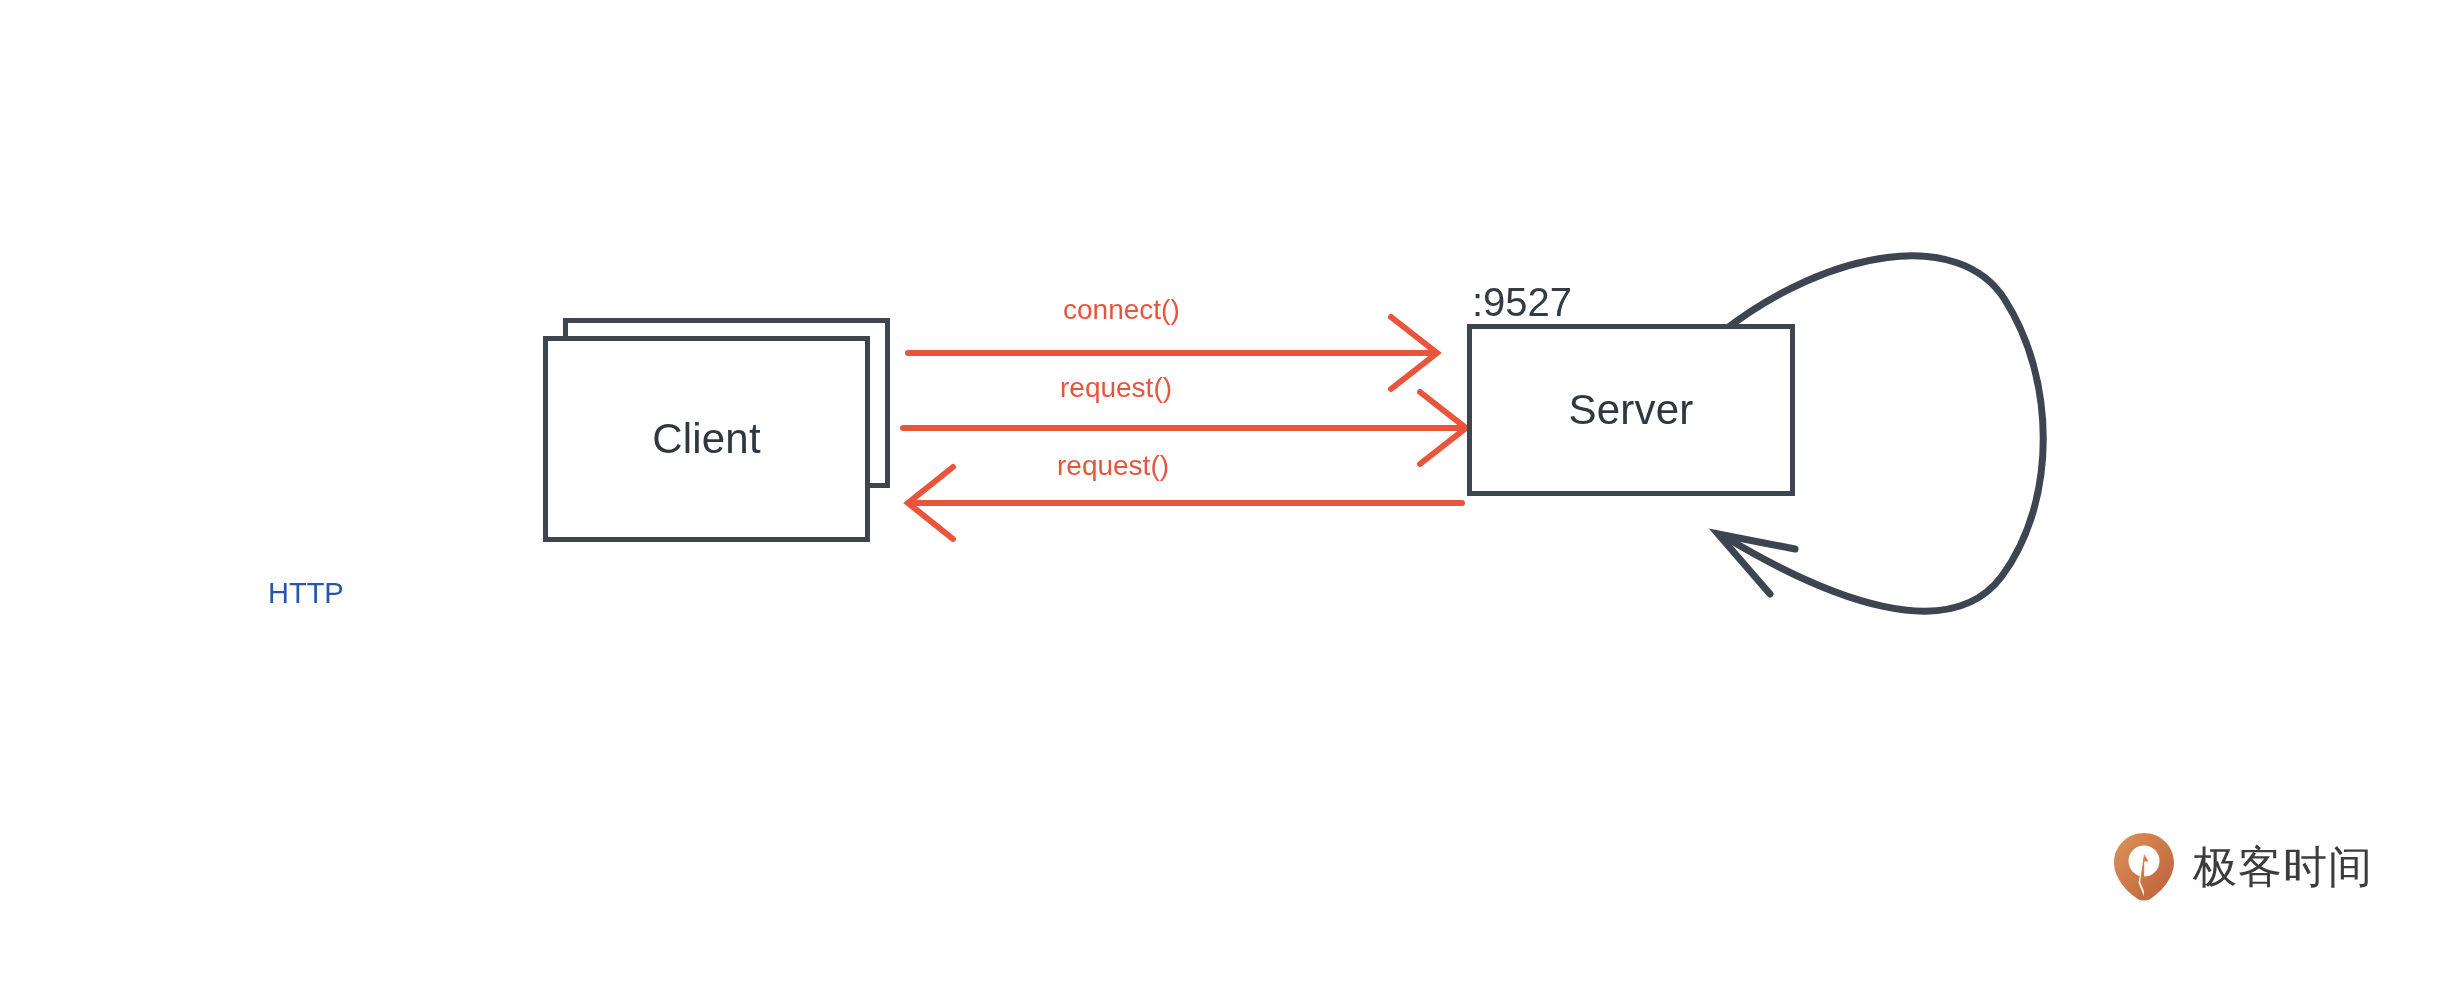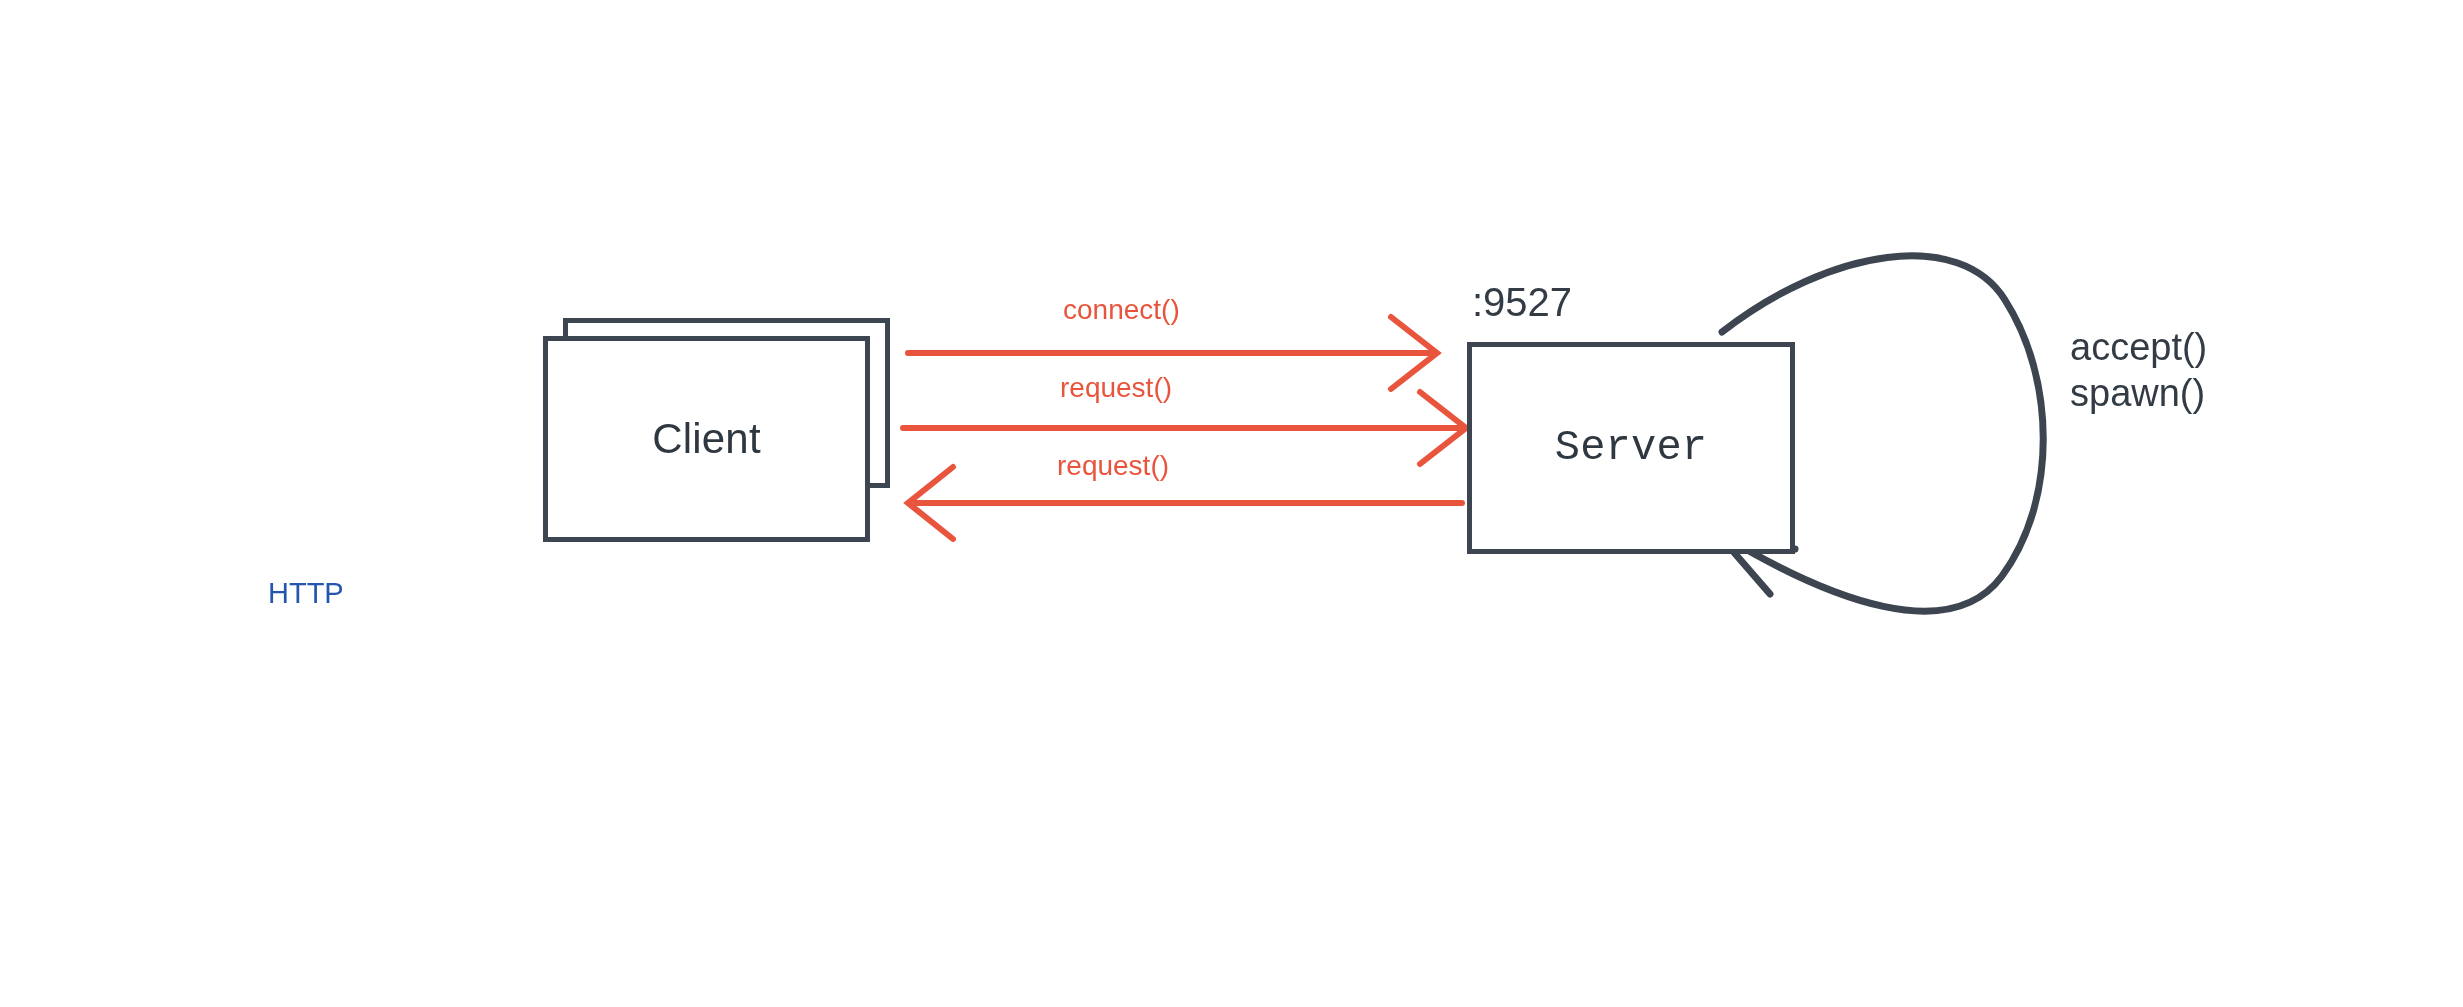--- a/index.html
+++ b/index.html
@@ -39,22 +39,22 @@
   .node-label {
     font-size: 42px;
     color: #2f3841;
     letter-spacing: 0.2px;
     line-height: 1;
     white-space: nowrap;
   }
 
   #client-back  { left: 563px; top: 318px; width: 327px; height: 170px; }
   #client-front { left: 543px; top: 336px; width: 327px; height: 206px; }
-  #server-box   { left: 1467px; top: 342px; width: 328px; height: 212px;
-                  display:flex; align-items:center; justify-content:center; z-index:2;font-family:Liberation Mono, monospace;}
+  #server-box   { left: 1467px; top: 324px; width: 328px; height: 172px;
+                  display:flex; align-items:center; justify-content:center; z-index:2;}
 
   
   .txt {
     position: absolute;
     white-space: pre;
     line-height: 1.22;
   }
   #req-resp-label {
     left: 253px; top: 395px;
     font-size: 40px;
@@ -161,16 +161,32 @@
   <div class="arrow-caption" id="cap-request">request()</div>
 
   <div class="arrow-caption" id="cap-response">request()</div>
 
   <div class="txt" id="port-label">:9527</div>
 
   <div class="node-box" id="server-box">
     <span class="node-label">Server</span>
   </div>
 
-  <div class="txt" id="loop-label"><span>accept()</span><br><span>spawn()</span></div>
 
+  <div id="brand-logo">
+    <svg width="62" height="70" viewBox="0 0 62 70">
+      <defs>
+        <linearGradient id="pinGrad" x1="0" y1="0" x2="1" y2="1">
+          <stop offset="0%" stop-color="#dd9257"></stop>
+          <stop offset="100%" stop-color="#bb5f3b"></stop>
+        </linearGradient>
+      </defs>
+      <path d="M31 1 C14.5 1 1 14.3 1 30.6 C1 45 12 58.5 24 66.5
+               C28 69.2 34 69.2 38 66.5 C50 58.5 61 45 61 30.6
+               C61 14.3 47.5 1 31 1 Z" fill="url(#pinGrad)"></path>
+      <circle cx="31" cy="29" r="15.5" fill="#ffffff"></circle>
+      <path d="M31 20 L36.5 29 L31 29 L31 64 L25.5 51 Z" fill="#ffffff"></path>
+      <path d="M31 22 L35.5 29.5 L31.2 29.5 L31.2 60 L27 49.5 Z" fill="url(#pinGrad)"></path>
+    </svg>
+    <span id="brand-wordmark">极客时间</span>
+  </div>
 
 </div>
 
 </body></html>

